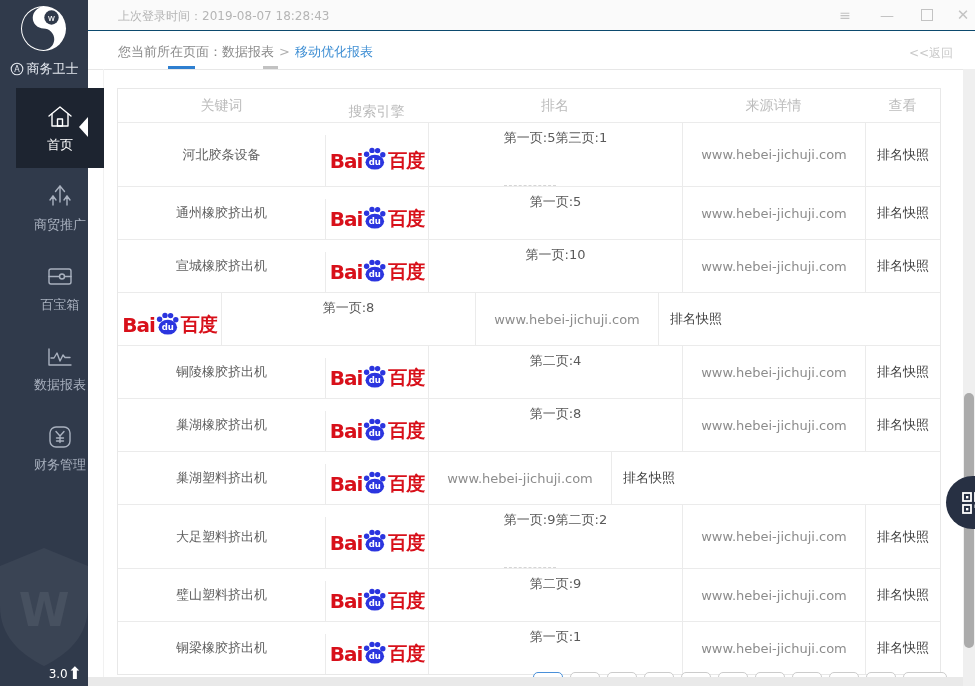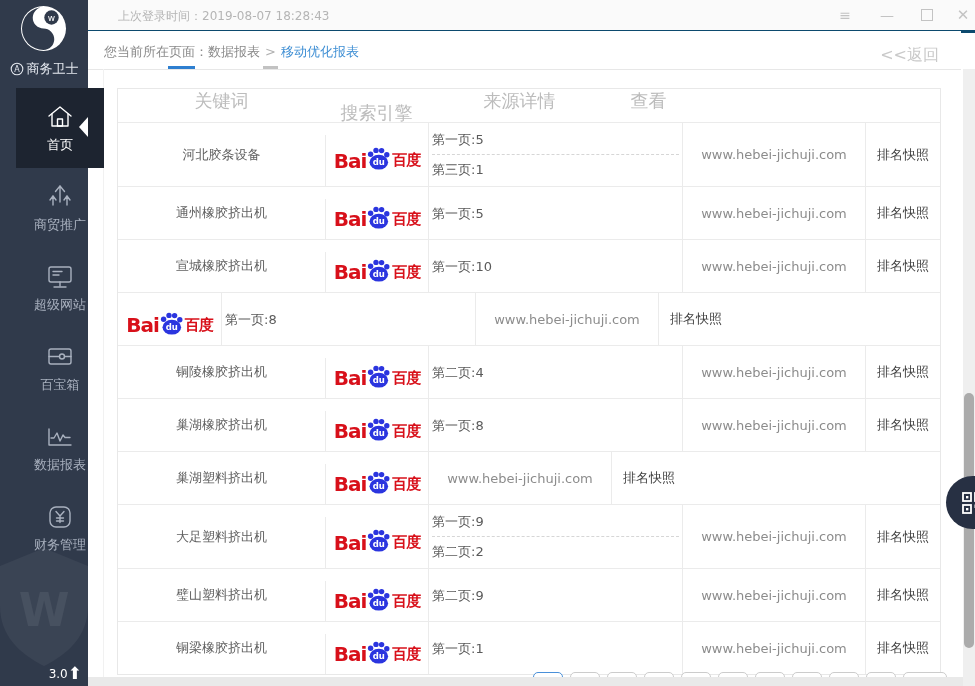--- a/index.html
+++ b/index.html
@@ -19,50 +19,50 @@
          border-top:10px solid transparent;border-bottom:10px solid transparent;border-right:9px solid #fff;}
   .wm{position:absolute;left:-16px;bottom:14px;width:120px;height:130px;pointer-events:none;}
   .ver{position:absolute;right:6px;bottom:4px;color:#fff;font-size:12px;display:flex;align-items:center;}
   .ver .up{font-size:17px;line-height:1;color:#fff;}
   
   .titlebar{position:absolute;left:88px;top:0;width:887px;height:30px;background:#fafafa;border-bottom:3px solid #0c4a6e;}
   .login{position:absolute;left:30px;top:8px;color:#b5b5b5;font-size:12px;}
   .wc{position:absolute;top:0;height:30px;line-height:30px;color:#c3c3c3;font-size:14px;text-align:center;width:18px;cursor:pointer;}
   .wc-menu{left:748px;} .wc-min{left:790px;} .wc-max{left:830px;} .wc-close{left:866px;font-size:15px;}
   .maxbox{display:inline-block;width:10px;height:10px;border:1px solid #c3c3c3;vertical-align:middle;margin-top:-3px;}
-  .crumbbar{position:absolute;left:74px;top:31px;width:887px;height:38px;background:#fff;border-bottom:1px solid #e7e7e7;}
+  .crumbbar{position:absolute;left:88px;top:31px;width:887px;height:38px;background:#fff;border-bottom:1px solid #e7e7e7;}
   .crumb{position:absolute;left:30px;top:12px;font-size:13px;color:#8a8a8a;}
   .crumb .sep{color:#b0b0b0;margin:0 5px;}
   .crumb a{color:#3f8fd4;text-decoration:none;cursor:pointer;}
-  .back{position:absolute;right:22px;top:14px;color:#c9c9c9;font-size:16px;cursor:pointer;}
+  .back{position:absolute;right:22px;top:14px;color:#c9c9c9;font-size:12px;cursor:pointer;}
   .tabrem{position:absolute;height:3px;top:66px;z-index:2;cursor:pointer;}
   .tabrem.blue{left:168px;width:27px;background:#2e7fd0;}
   .tabrem.gray{left:263px;width:15px;background:#c2c2c2;}
   .panel-edge{position:absolute;left:103px;top:69px;width:1px;height:608px;background:#f1f1f1;}
   
   .tbl{position:absolute;left:117px;top:88px;width:824px;background:#fff;
        border:1px solid #e8e8e8;box-sizing:border-box;}
-  .thead{display:flex;height:33px;color:#bcbcbc;font-size:18px;}
+  .thead{display:flex;height:33px;align-items:center;color:#bcbcbc;font-size:14px;}
   .c0{width:207px;text-align:center;} .c1{width:103px;margin-top:12px;} .c2{width:254px;} .c3{width:183px;} .c4{width:75px;}
   .th{text-align:center;box-sizing:border-box;}
   .trow{display:flex;border-top:1px solid #ebebeb;height:52px;}
   .trow.tall{height:63px;}
   .cell{box-sizing:border-box;display:flex;align-items:center;justify-content:center;border-left:1px solid #ebebeb;
         font-size:13px;color:#5f5f5f;}
   .cell:first-child{border-left:none;}
-  .cell.rank{flex-direction:column;align-items:stretch;justify-content:center;padding:0 3px;}
+  .cell.rank{flex-direction:row;align-items:stretch;justify-content:center;padding:0 13px;}
   .rank-line{line-height:29px;text-align:left;color:#5a5a5a;}
   .rank-line.dashed{border-bottom:1px dashed #d6d6d6;}
   .cell.src{color:#8c8c8c;}
   .cell.view{color:#3f3f3f;cursor:pointer;}
   
   .baidu{display:flex;align-items:center;cursor:pointer;}
   .bai{color:#d8101a;font-size:20px;font-weight:bold;letter-spacing:-1px;}
   .paw{margin:0 1px 0 0;position:relative;top:-2px;}
-  .bdcn{color:#d8101a;font-size:15px;font-weight:bold;letter-spacing:-1px;}
+  .bdcn{color:#d8101a;font-size:19px;font-weight:bold;letter-spacing:-1px;}
   
   .pager{position:absolute;left:533px;top:672px;display:flex;gap:7px;z-index:1;}
   .pg{width:30px;height:18px;border:1px solid #cccccc;border-radius:5px;background:#fff;box-sizing:border-box;cursor:pointer;}
   .pg.active{border-color:#4a90d9;}
   .pg.wide{width:44px;}
   .bstrip{position:absolute;left:88px;top:677px;width:887px;height:9px;background:#e9e9e9;z-index:2;}
   .sb{position:absolute;left:963px;top:69px;width:12px;height:617px;background:#efefef;z-index:3;}
   .sb-thumb{position:absolute;left:1px;top:324px;width:10px;height:255px;background:#ababab;border-radius:5px;cursor:pointer;}
   .qr{position:absolute;left:946px;top:476px;width:53px;height:53px;border-radius:50%;background:#273043;z-index:4;
       display:flex;align-items:center;justify-content:center;cursor:pointer;}
@@ -98,29 +98,20 @@
       <div class="mi">
         <span class="micon"><svg width="32" height="32" viewBox="0 0 32 32" fill="none" stroke="currentColor" stroke-width="1.4" stroke-linecap="round" stroke-linejoin="round">
             <path d="M16 5 V21 M16 5 l-4.5 5.5 M16 5 l4.5 5.5"></path>
             <path d="M9 15 V24 M9 15 l-3 4 M9 15 l3 4"></path>
             <path d="M23 15 V24 M23 15 l-3 4 M23 15 l3 4"></path>
           </svg></span>
         <span class="lbl">商贸推广</span>
       </div>
       <div class="mi">
         <span class="micon"><svg width="32" height="32" viewBox="0 0 32 32" fill="none" stroke="currentColor" stroke-width="1.4" stroke-linecap="round" stroke-linejoin="round">
-            <rect x="5" y="6" width="22" height="15" rx="2"></rect>
-            <path d="M9 10.5 h9 M9 14 h6"></path>
-            <path d="M16 21 v4"></path>
-            <path d="M10 26 h12"></path>
-          </svg></span>
-        <span class="lbl">超级网站</span>
-      </div>
-      <div class="mi">
-        <span class="micon"><svg width="32" height="32" viewBox="0 0 32 32" fill="none" stroke="currentColor" stroke-width="1.4" stroke-linecap="round" stroke-linejoin="round">
             <rect x="5" y="8" width="22" height="15" rx="2"></rect>
             <path d="M5 15.5 H15.5 M20.5 15.5 H27"></path>
             <circle cx="18" cy="15.5" r="2.5"></circle>
           </svg></span>
         <span class="lbl">百宝箱</span>
       </div>
       <div class="mi">
         <span class="micon"><svg width="32" height="32" viewBox="0 0 32 32" fill="none" stroke="currentColor" stroke-width="1.4" stroke-linecap="round" stroke-linejoin="round">
             <path d="M5 8 V24 H27"></path>
             <path d="M7 17 h3 l3-5 3 8 3-6 2 2.5 h5"></path>
@@ -163,20 +154,21 @@
   <div class="back">&lt;&lt;返回</div>
 </div>
 <div class="tabrem blue"></div>
 <div class="tabrem gray"></div>
 <div class="panel-edge"></div>
 
 <div class="tbl">
   <div class="thead">
     <div class="th c0">关键词</div>
     <div class="th c1">搜索引擎</div>
+    <div class="th c2">排名</div>
     <div class="th c3">来源详情</div>
     <div class="th c4">查看</div>
   </div>
   <div id="tbody">
       <div class="trow tall">
         <div class="cell c0">河北胶条设备</div>
         <div class="cell c1">
           <div class="baidu">
             <span class="bai">Bai</span>
             <svg class="paw" width="25" height="25" viewBox="0 0 25 25">

